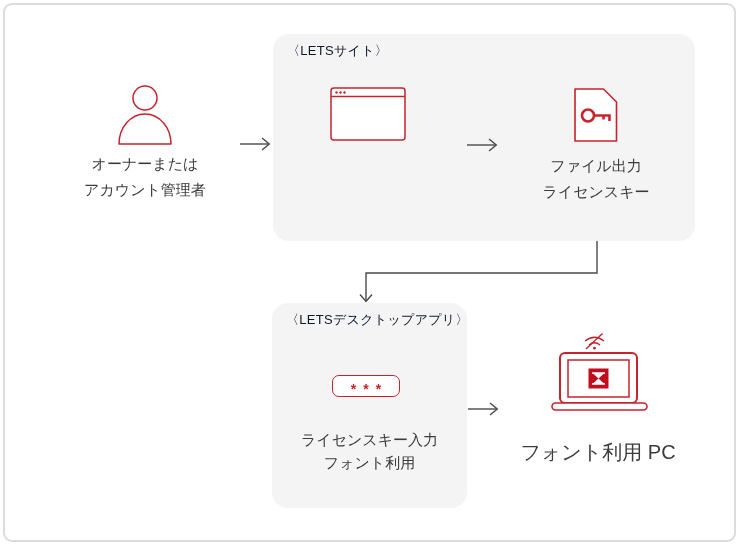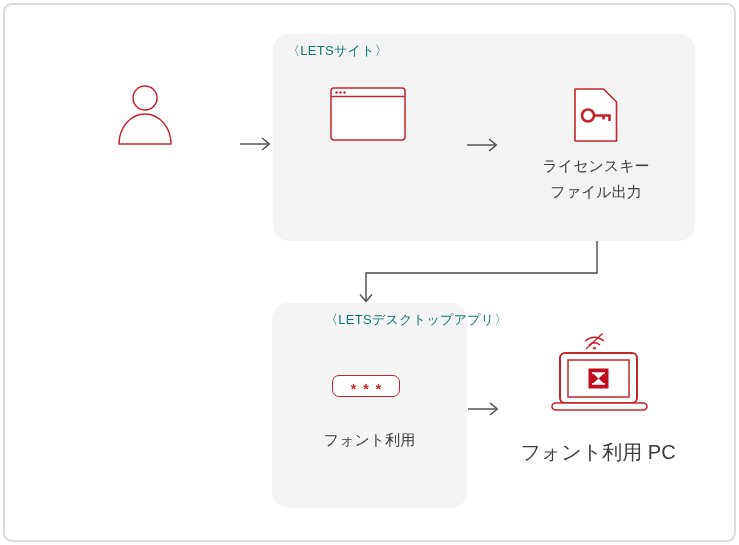--- a/index.html
+++ b/index.html
@@ -3,21 +3,21 @@
 <meta charset="utf-8">
 <style>
   html,body{margin:0;padding:0;background:#fff;}
   .stage{
     position:relative;width:739px;height:545px;background:#ffffff;
     font-family:"Liberation Sans","DejaVu Sans",sans-serif;overflow:hidden;
   }
   .frame{position:absolute;inset:3px;border:2px solid #dcdcdc;border-radius:9px;pointer-events:none;}
   .abs{position:absolute;}
   .panel{position:absolute;background:#f4f4f5;border-radius:16px;}
-  .panel-title{position:absolute;font-size:13px;color:#0f766e;letter-spacing:.3px;white-space:nowrap;}
+  .panel-title{position:absolute;font-size:13px;color:#0f172a;letter-spacing:.3px;white-space:nowrap;}
   .label{position:absolute;font-size:15px;color:#3b3b3b;text-align:center;white-space:nowrap;}
   .lines2{line-height:26px;}
   .lines2-tight{line-height:23px;}
   .single{line-height:18px;}
   .keybox{
     position:absolute;left:332px;top:375px;width:68px;height:22px;box-sizing:border-box;
     background:#fff;border:1.5px solid #c5242d;border-radius:7px;
     display:flex;align-items:center;justify-content:center;
   }
   .keybox span{
@@ -32,20 +32,24 @@
 
 <div class="stage">
   <div class="frame"></div>
 
   <div class="abs" style="left:117px;top:85px;">
     <svg width="56" height="60" viewBox="0 0 56 60" fill="none">
       <circle cx="28" cy="13" r="12" stroke="#c5242d" stroke-width="1.5"></circle>
       <path d="M2 59 A26 30 0 0 1 54 59 Z" stroke="#c5242d" stroke-width="1.5" stroke-linejoin="round"></path>
     </svg>
   </div>
+  <div class="label lines2" style="left:55px;top:151px;width:180px;">
+    <div>オーナーまたは</div>
+    <div>アカウント管理者</div>
+  </div>
 
   <div class="panel" style="left:273px;top:34px;width:422px;height:207px;"></div>
   <div class="panel-title" style="left:287px;top:42px;">〈LETSサイト〉</div>
 
   <div class="abs" style="left:330px;top:87px;">
     <svg width="76" height="54" viewBox="0 0 76 54" fill="none">
       <rect x="1" y="1" width="74" height="52" rx="3" fill="#fff" stroke="#c5242d" stroke-width="1.5"></rect>
       <line x1="1" y1="9.5" x2="75" y2="9.5" stroke="#c5242d" stroke-width="1.3"></line>
       <circle cx="6.5" cy="5.5" r="1.2" fill="#c5242d"></circle>
       <circle cx="10.5" cy="5.5" r="1.2" fill="#c5242d"></circle>
@@ -55,31 +59,32 @@
 
   <div class="abs" style="left:574px;top:88px;">
     <svg width="44" height="54" viewBox="0 0 44 54" fill="none">
       <path d="M1 1 H29.5 L42.5 14 V53 H1 Z" fill="#fff" stroke="#c5242d" stroke-width="1.6" stroke-linejoin="round"></path>
       <circle cx="14" cy="27.5" r="6" stroke="#c5242d" stroke-width="2.6"></circle>
       <path d="M20.5 27.5 H35.5 V33" stroke="#c5242d" stroke-width="2.6"></path>
       <path d="M29.5 27.5 V31.5" stroke="#c5242d" stroke-width="2.6"></path>
     </svg>
   </div>
   <div class="label lines2" style="left:506px;top:153px;width:180px;">
+    <div>ファイル出力</div>
     <div>ライセンスキー</div>
-    <div>ファイル出力</div>
   </div>
 
   <div class="panel" style="left:272px;top:303px;width:195px;height:205px;"></div>
-  <div class="panel-title" style="left:286px;top:311px;margin-left:39px;">〈LETSデスクトップアプリ〉</div>
+  <div class="panel-title" style="left:286px;top:311px;">〈LETSデスクトップアプリ〉</div>
 
   <div class="keybox">
     <span>***</span>
   </div>
   <div class="label lines2-tight" style="left:272px;top:428px;width:195px;">
+    <div>ライセンスキー入力</div>
     <div>フォント利用</div>
   </div>
 
   <div class="abs" style="left:551px;top:332px;">
     <svg width="97" height="79" viewBox="0 0 97 79" fill="none">
 
       <g>
         <path d="M34 9 Q43.5 1.5 53 9" stroke="#c5242d" stroke-width="1.4"></path>
         <path d="M38 13 Q43.5 8.5 49 13" stroke="#c5242d" stroke-width="1.4"></path>
         <circle cx="43.5" cy="16.2" r="1.4" fill="#c5242d"></circle>

